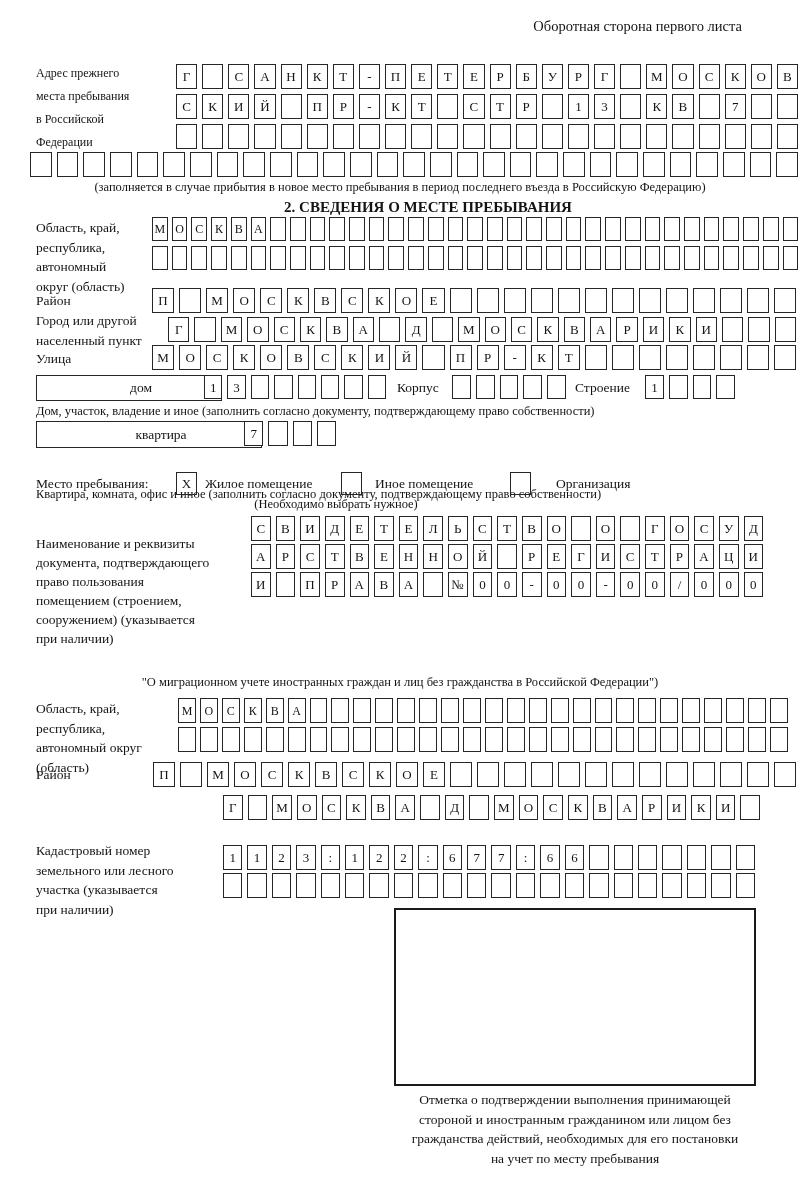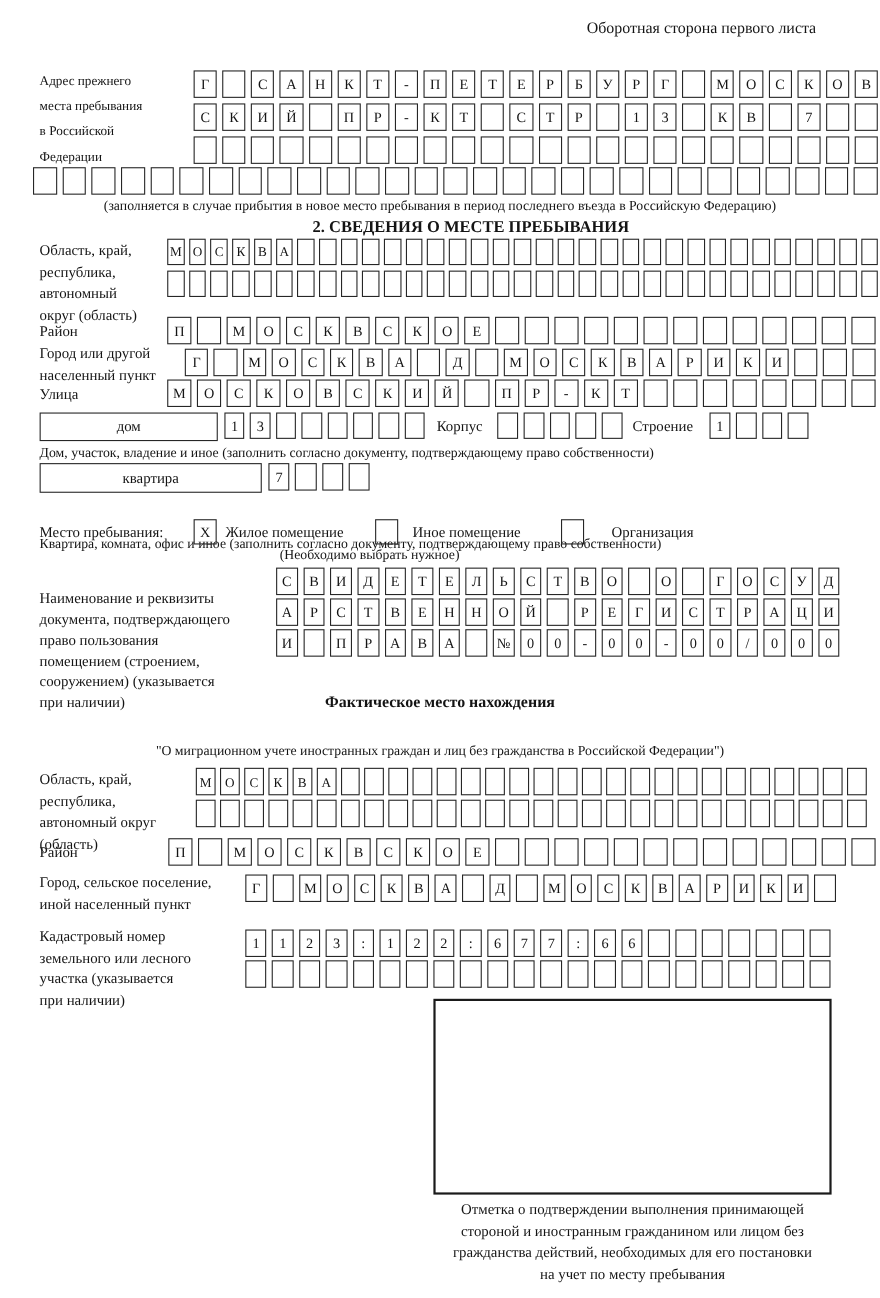--- a/index.html
+++ b/index.html
@@ -16,21 +16,21 @@
   .row{display:flex;gap:5px;}
   .row.small{gap:4px;}
   .cell{
     flex:1;border:1.5px solid #262626;background:#fff;
     display:flex;align-items:center;justify-content:center;
     font-size:13px;line-height:1;
   }
   .row.small .cell{font-size:12px;}
   .bigfield{
     border:1.5px solid #262626;background:#fff;display:flex;align-items:center;
-    justify-content:center;font-size:13.5px;
+    justify-content:center;font-size:13.5px;padding-left:24px;
   }
   .checkbox{
     width:19px;height:21px;border:1.5px solid #262626;display:flex;
     align-items:center;justify-content:center;font-size:13px;
   }
   .mark-box{border:2px solid #1a1a1a;background:#fff;}
   .mark-caption{font-size:13.5px;line-height:19.5px;text-align:center;}
   .hdr{font-size:14.5px;}
 </style>
 </head>
@@ -440,21 +440,20 @@
       <div class="cell">0</div>
       <div class="cell">-</div>
       <div class="cell">0</div>
       <div class="cell">0</div>
       <div class="cell">/</div>
       <div class="cell">0</div>
       <div class="cell">0</div>
       <div class="cell">0</div>
     </div>
 
-  <div class="abs sect-title" style="top:631px;font-size:14.5px;">Фактическое место нахождения</div>
   <div class="abs caption" style="top:675px;">"О миграционном учете иностранных граждан и лиц без гражданства в Российской Федерации")</div>
 
   <div class="abs lbl" style="left:36px;top:699px;">
     <div>Область, край,</div>
     <div>республика,</div>
     <div>автономный округ</div>
     <div>(область)</div>
   </div>
   <div class="abs row small" style="left:178px;top:698px;width:610px;height:25px;">
       <div class="cell">М</div>
@@ -538,24 +537,20 @@
       <div class="cell"></div>
       <div class="cell"></div>
       <div class="cell"></div>
       <div class="cell"></div>
       <div class="cell"></div>
       <div class="cell"></div>
       <div class="cell"></div>
       <div class="cell"></div>
     </div>
 
-  <div class="abs lbl" style="left:36px;top:792px;">
-    <div>Город, сельское поселение,</div>
-    <div>иной населенный пункт</div>
-  </div>
   <div class="abs row" style="left:223px;top:795px;width:537px;height:25px;">
       <div class="cell">Г</div>
       <div class="cell"></div>
       <div class="cell">М</div>
       <div class="cell">О</div>
       <div class="cell">С</div>
       <div class="cell">К</div>
       <div class="cell">В</div>
       <div class="cell">А</div>
       <div class="cell"></div>

